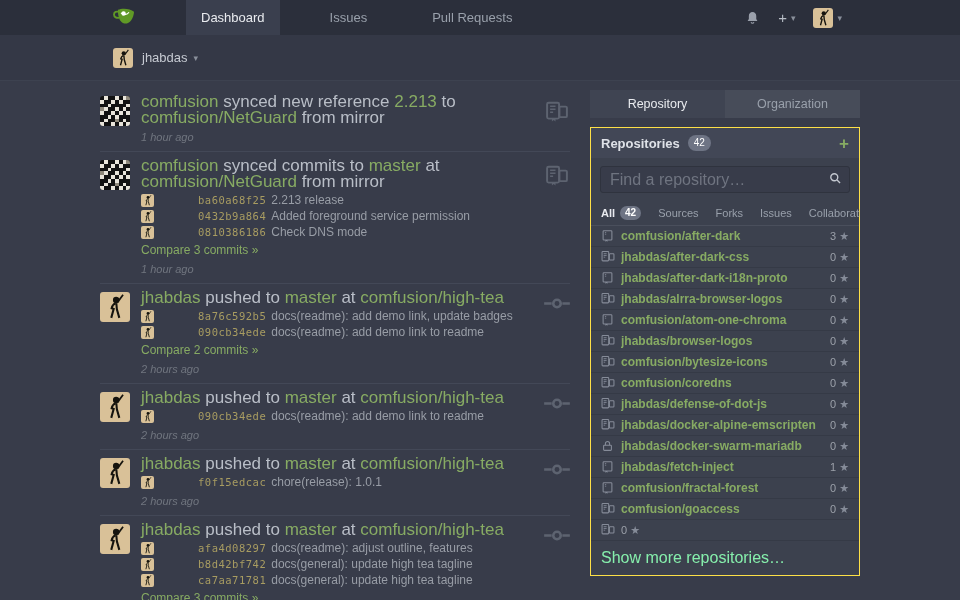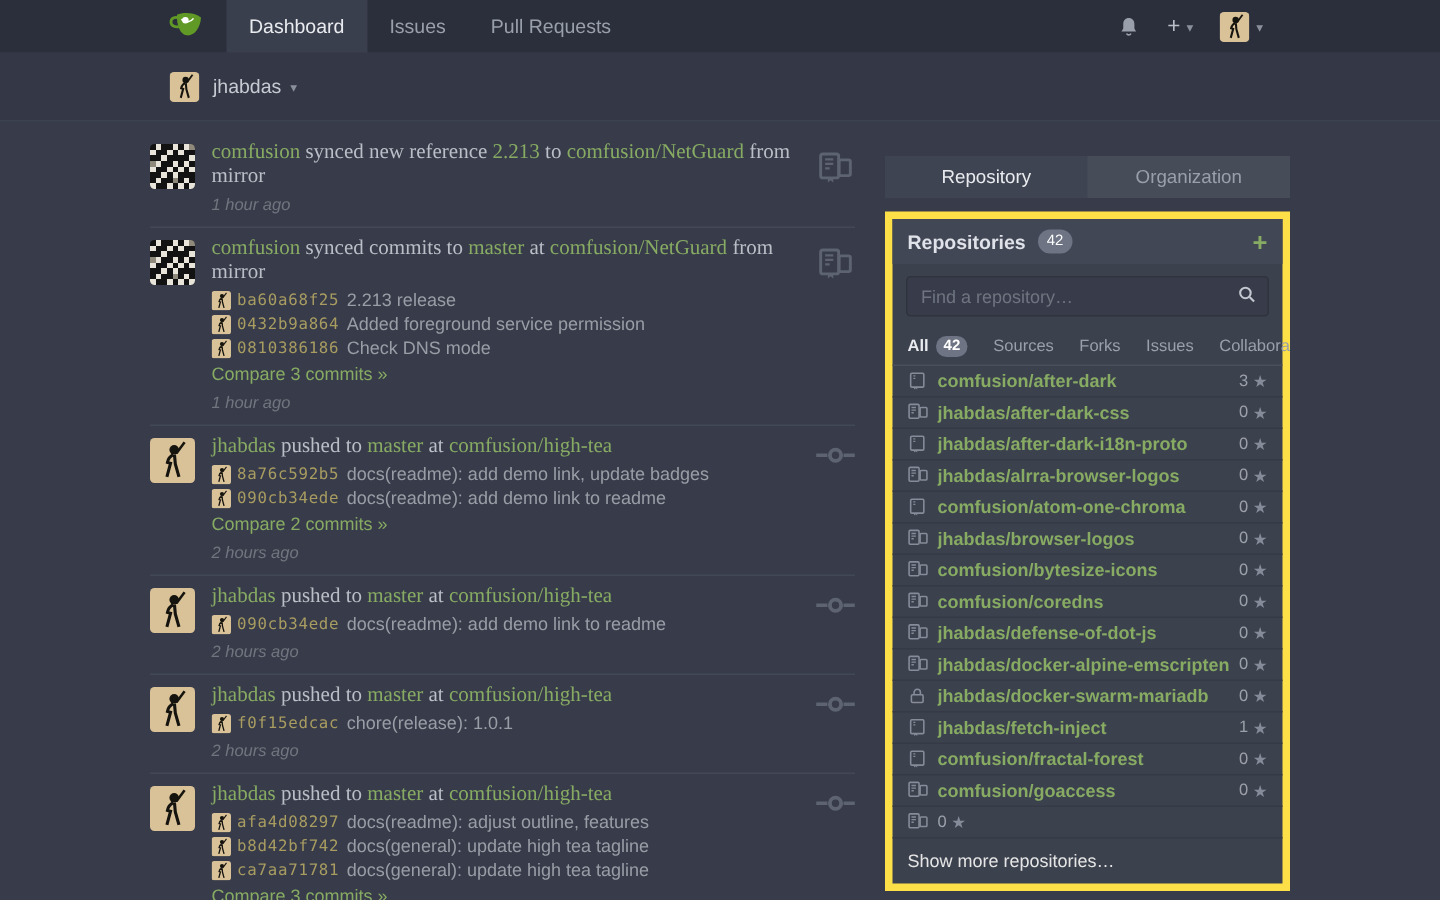--- a/index.html
+++ b/index.html
@@ -1,73 +1,73 @@
 <!DOCTYPE html>
 <html><head>
 <meta charset="utf-8">
 <style>
   html,body{margin:0;padding:0;background:#383c4a;}
   #app{width:960px;height:600px;position:relative;overflow:hidden;background:#383c4a;
        font-family:"Liberation Sans",sans-serif;-webkit-font-smoothing:antialiased;}
   
-  .navbar{height:35px;background:#2b2f3b;display:flex;align-items:center;padding:0 118px 0 110px;}
+  .navbar{height:35px;background:#2b2f3b;display:flex;align-items:center;padding:0 118px 0 110px;gap:35px;}
   .logo{width:27px;height:26px;display:flex;align-items:center;justify-content:center;margin-right:14px;cursor:pointer;}
   .nav-item{padding:0 15px;line-height:35px;font-size:13px;color:#99a0ab;cursor:pointer;white-space:nowrap;}
   .nav-item.active{background:#3a3f4e;color:#e9ebef;}
   .nav-right{margin-left:auto;display:flex;align-items:center;gap:18px;}
   .nav-btn{display:flex;align-items:center;gap:4px;color:#9aa0ab;cursor:pointer;}
   .nav-btn .plus{font-size:15px;line-height:15px;color:#b8bdc6;}
   .caret{font-size:9px;color:#8a909b;}
   .avatar20{width:20px;height:20px;border-radius:3px;overflow:hidden;display:block;}
   
   .subheader{height:45px;background:#343846;display:flex;align-items:center;padding-left:113px;border-bottom:1px solid #3d4250;}
   .subheader .uname{margin-left:9px;font-size:13px;color:#c6cad2;cursor:pointer;}
   .subheader .caret{margin-left:6px;}
   
   .content{width:760px;margin:0 auto;display:flex;align-items:flex-start;padding-top:7px;height:513px;overflow:hidden;}
   
   .feed{width:470px;}
   .feed-item{display:flex;padding:6px 0 8px;border-bottom:1px solid #434857;}
   .feed-item:last-child{border-bottom:none;}
   .fi-avatar{width:30px;height:30px;border-radius:3px;overflow:hidden;flex:none;margin-top:2px;cursor:pointer;}
   .fi-body{flex:1;min-width:0;padding-left:11px;}
-  .fi-title{font-size:14px;line-height:16px;color:#b9bec7;font-family:Liberation Serif, serif;}
+  .fi-title{font-size:17px;line-height:16px;color:#b9bec7;}
   .fi-title .link{color:#87ab63;cursor:pointer;}
   .commits{margin-top:2px;}
   .commit-line{display:flex;align-items:center;height:16px;font-size:12px;color:#989da6;}
   .commit-line .cav{width:13px;height:13px;border-radius:2px;overflow:hidden;flex:none;margin-right:4px;}
-  .commit-line .sha{font-family:"DejaVu Sans Mono",monospace;font-size:10.5px;color:#a89c61;margin-right:5px;cursor:pointer;letter-spacing:.5px;}
+  .commit-line .sha{font-family:"DejaVu Sans Mono",monospace;font-size:10.5px;color:#a89c61;margin-right:5px;cursor:pointer;letter-spacing:.5px;margin-left:40px;}
   .compare{display:inline-block;font-size:12px;line-height:15px;color:#87ab63;cursor:pointer;margin-top:1px;}
   .fi-time{margin-top:5px;font-size:11px;font-style:italic;color:#70757f;line-height:12px;}
   .fi-icon{width:34px;flex:none;display:flex;justify-content:flex-end;color:#5d6370;padding-top:6px;}
   
   .sidebar{width:270px;margin-left:20px;}
-  .side-tabs{display:flex;height:28px;margin:16px 0 9px;background:#474c59;}
+  .side-tabs{display:flex;height:28px;margin:2px 0 9px;background:#474c59;}
   .side-tab{flex:1;text-align:center;line-height:28px;font-size:12.5px;color:#99a0ab;cursor:pointer;}
   .side-tab.active{background:#3f4452;color:#e9ebef;}
-  .panel{background:#3c414e;border:5px solid #fde047;}
+  .panel{background:#3c414e;border:1px solid #fde047;}
   .panel-header{display:flex;align-items:center;height:30px;padding:0 10px;background:#424756;}
   .panel-title{font-size:13px;font-weight:bold;color:#dfe2e8;}
   .badge{background:#6e7484;color:#fff;font-size:10px;line-height:10px;padding:3px 6px;border-radius:9px;margin-left:8px;}
   .panel-plus{margin-left:auto;color:#87ab63;font-size:17px;font-weight:bold;cursor:pointer;line-height:17px;}
   .search-wrap{padding:8px 9px 7px;position:relative;}
   .search-input{width:100%;box-sizing:border-box;height:27px;background:#383c4a;border:1px solid #2f333e;border-radius:3px;
-     color:#c0c5cd;font-size:12px;padding:0 28px 0 9px;outline:none;font-family:"Liberation Sans",sans-serif;}
+     color:#c0c5cd;font-size:16px;padding:0 28px 0 9px;outline:none;font-family:"Liberation Sans",sans-serif;}
   .search-input::placeholder{color:#6f7480;}
   .search-icon{position:absolute;right:17px;top:14px;color:#c3c7cf;}
   .filters{display:flex;align-items:center;padding:0 10px;height:25px;border-bottom:1px solid #4a4f5c;gap:17px;}
   .filter{font-size:11px;color:#99a0ab;cursor:pointer;display:flex;align-items:center;}
   .filter.active{color:#e9ebef;font-weight:bold;align-items:center;}
   .filter .badge{margin-left:5px;padding:2px 5px;}
   .repo-row{display:flex;align-items:center;height:20px;padding:0 10px;border-bottom:1px solid #353a46;cursor:pointer;}
   .repo-row .ricon{width:14px;height:14px;color:#868c99;flex:none;margin-right:6px;display:flex;align-items:center;}
   .repo-row .rname{flex:1;font-size:12px;font-weight:bold;color:#87ab63;white-space:nowrap;overflow:hidden;text-overflow:ellipsis;}
   .repo-row .rstars{font-size:11px;color:#9ba0a9;display:flex;align-items:center;gap:3px;}
   .repo-row .star{color:#858b98;font-size:11px;}
-  .show-more{padding:8px 10px;font-size:12px;color:#e5e5e5;cursor:pointer;}
+  .show-more{padding:8px 10px;font-size:16px;color:#86efac;cursor:pointer;}
   svg{display:block;}
 </style>
 </head>
 <body>
 
 <div id="app">
 
   <div class="navbar">
     <span class="logo">
       <svg width="26" height="25" viewBox="0 0 24 24">

